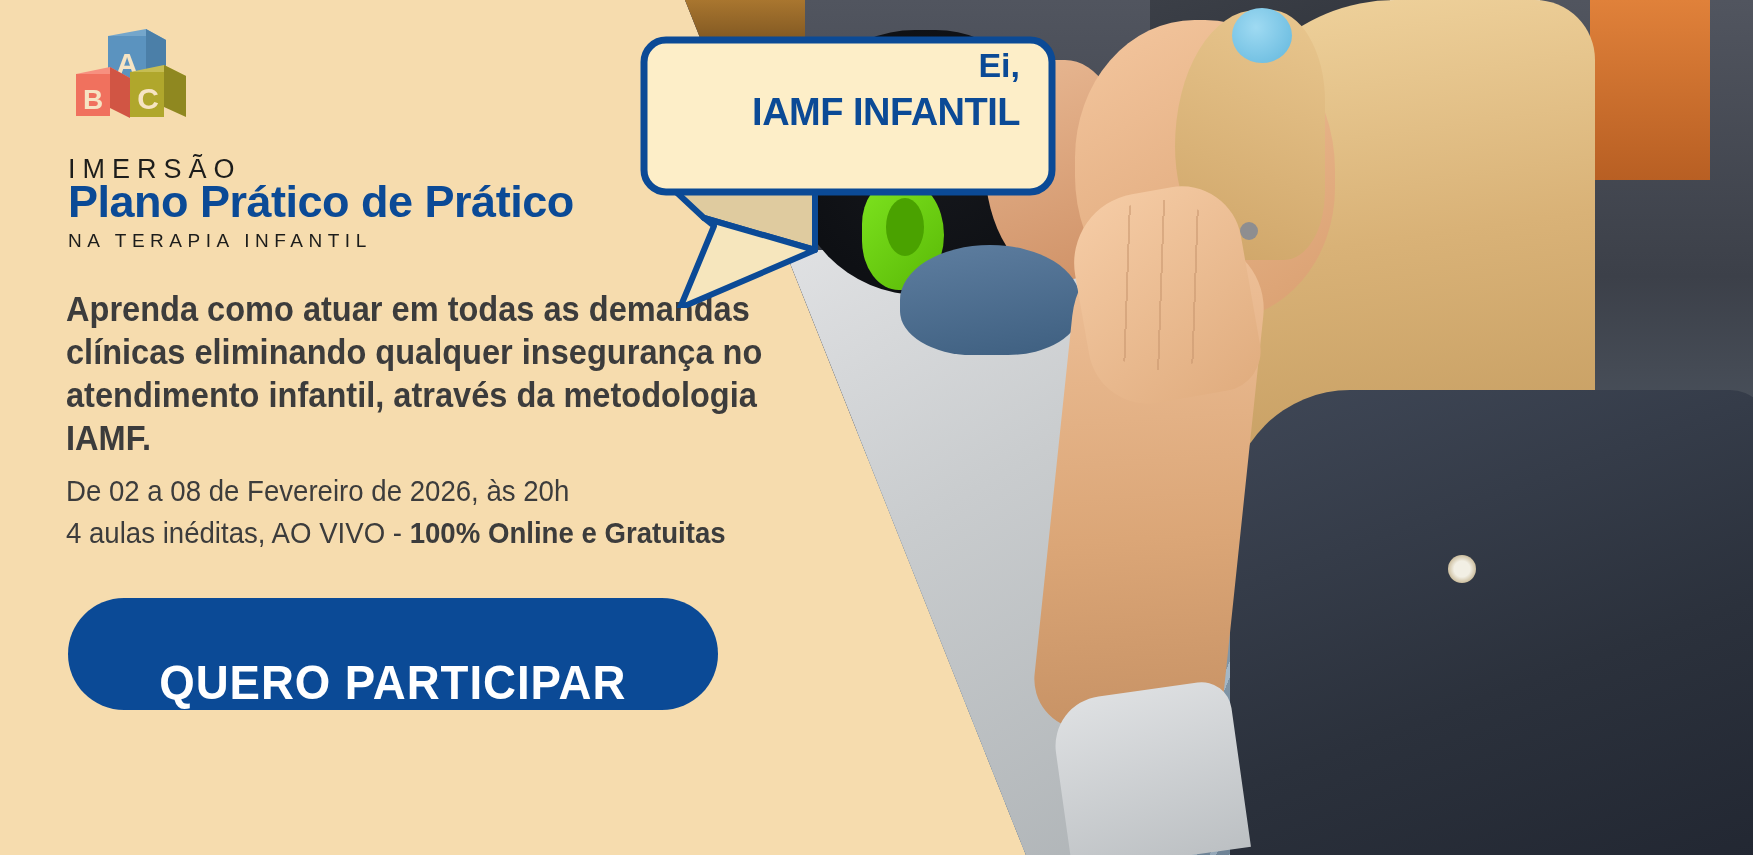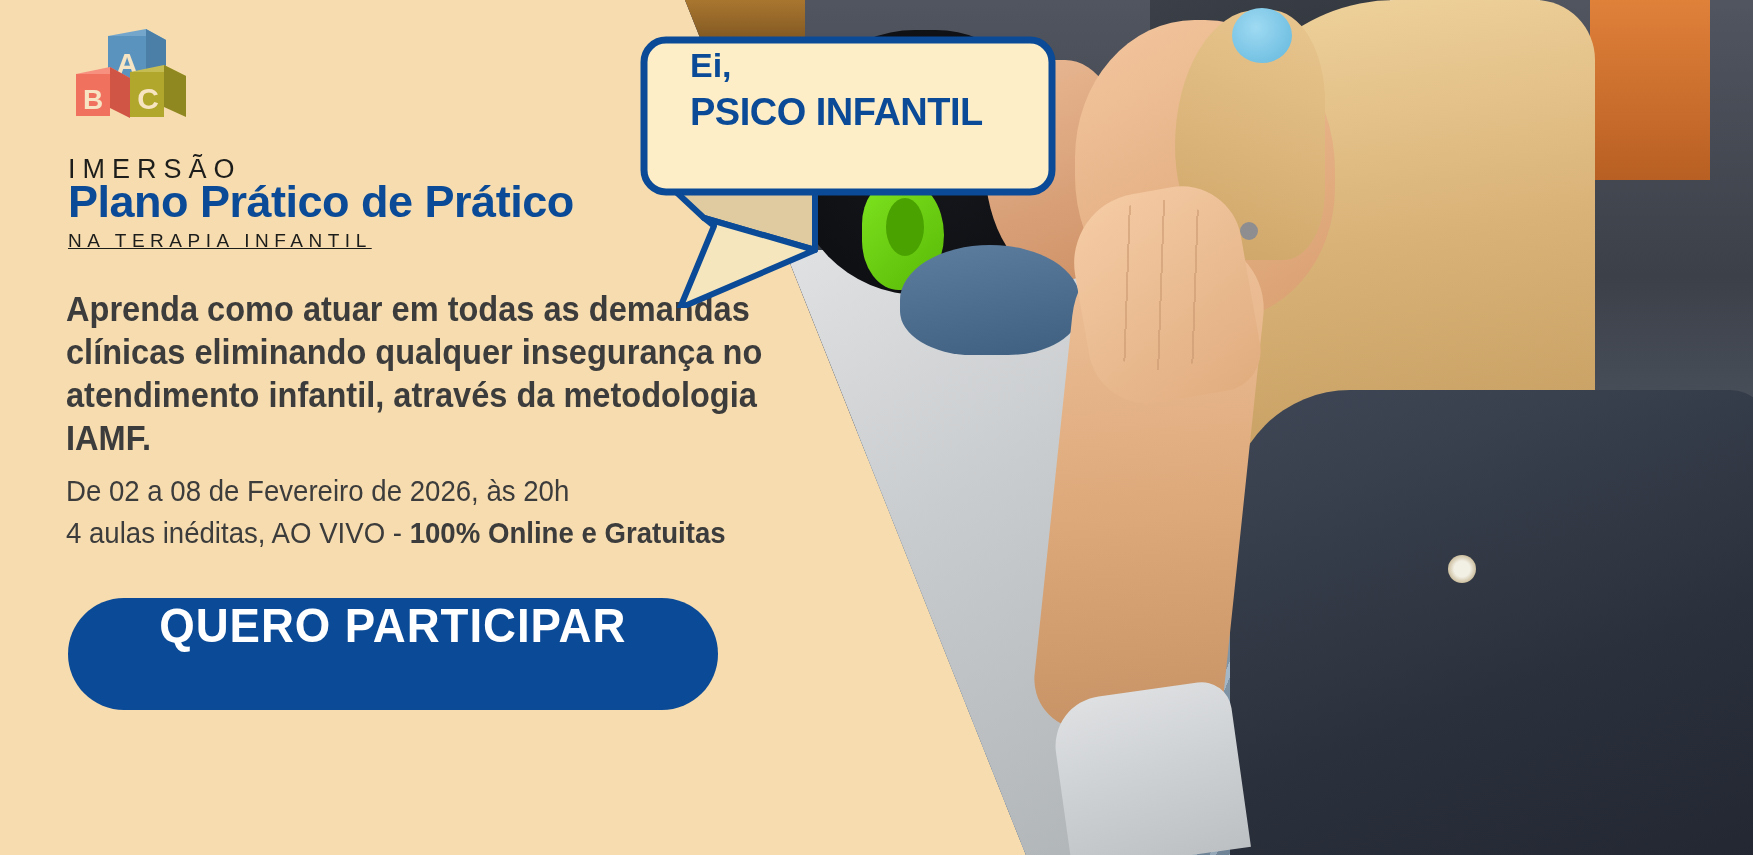--- a/index.html
+++ b/index.html
@@ -221,21 +221,20 @@
     white-space: nowrap;
   }
   #subkicker {
     position: absolute;
     left: 68px;
     top: 230px;
     font-size: 19px;
     letter-spacing: 5.5px;
     font-weight: 400;
     color: #1d1d1b;
-    text-decoration: underline;
   }
 
   
   #headline {
     position: absolute;
     left: 66px;
     top: 287px;
     width: 760px;
     font-size: 35px;
     line-height: 43px;
@@ -271,39 +270,39 @@
     background: #0b4a96;
     border-radius: 56px;
     border: none;
     color: #ffffff;
     font-size: 48px;
     font-weight: 700;
     letter-spacing: 1px;
     cursor: pointer;
     font-family: "Liberation Sans", sans-serif;
     display: flex;
-    align-items: flex-start;
+    align-items: flex-end;
     justify-content: center;
   }
   #cta-label { transform: scaleX(0.95); display: inline-block; }
 
   
   #bubble-wrap {
     position: absolute;
     left: 630px;
     top: 18px;
     width: 430px;
     height: 290px;
   }
   #bubble-text {
     position: absolute;
     left: 690px;
     top: 44px;
     width: 330px;
-    text-align: left;
+    text-align: right;
     color: #0b4a96;
     font-weight: 700;
     line-height: 1.28;
     pointer-events: none;
   }
   #bubble-line1 { font-size: 34px; display: block; }
   #bubble-line2 { font-size: 38px; display: block; letter-spacing: -0.5px; }
 </style>
 </head>
 <body>
@@ -389,16 +388,16 @@
 
       <polygon points="44,172 185,172 185,232 74,200" fill="#dfcb9f" stroke="#0b4a96" stroke-width="6" stroke-linejoin="round"></polygon>
       <polygon points="74,200 185,232 50,290 84,208" fill="#f6e6bd" stroke="#0b4a96" stroke-width="6" stroke-linejoin="round"></polygon>
 
       <rect x="14" y="22" width="408" height="152" rx="22" ry="22" fill="#fdeec8" stroke="#0b4a96" stroke-width="7"></rect>
     </svg>
   </div>
 
   <div id="bubble-text">
     <span id="bubble-line1">Ei,</span>
-    <span id="bubble-line2">PSICO INFANTIL</span>
+    <span id="bubble-line2">IAMF INFANTIL</span>
   </div>
 
 </div>
 
 </body></html>

